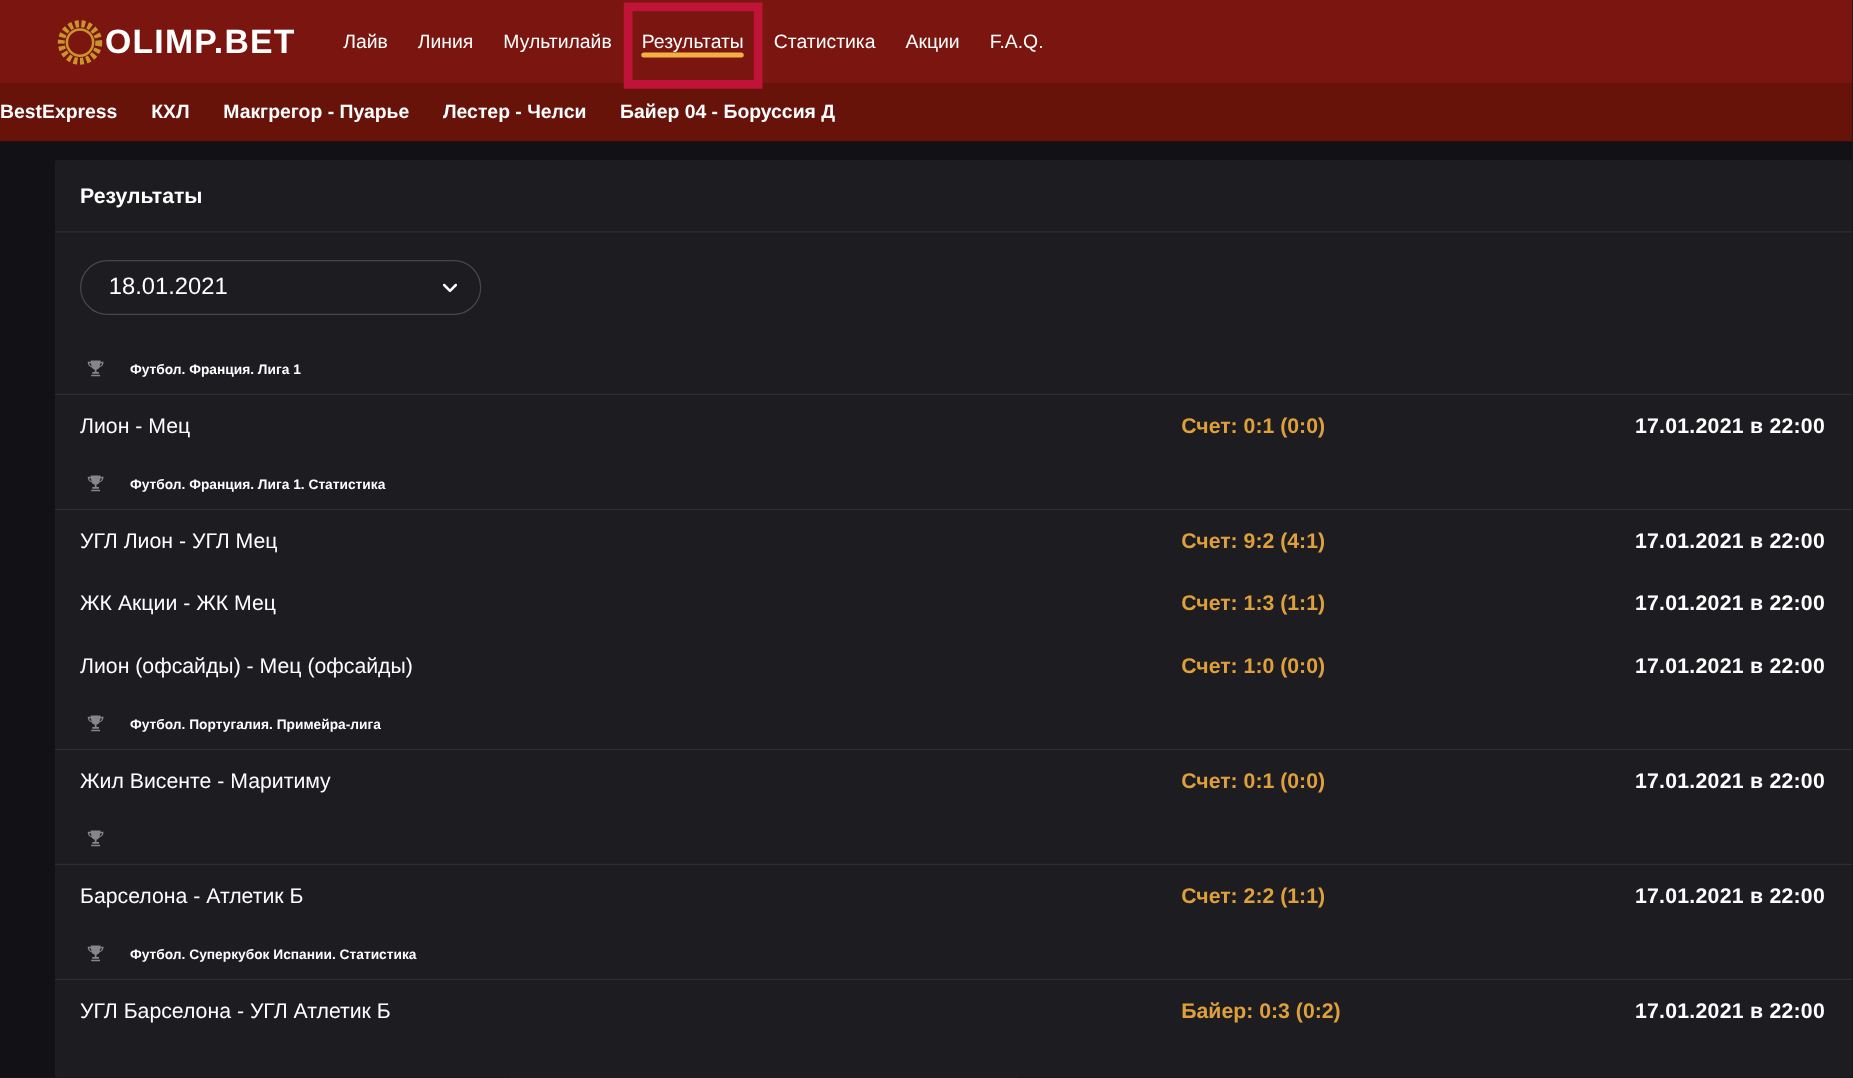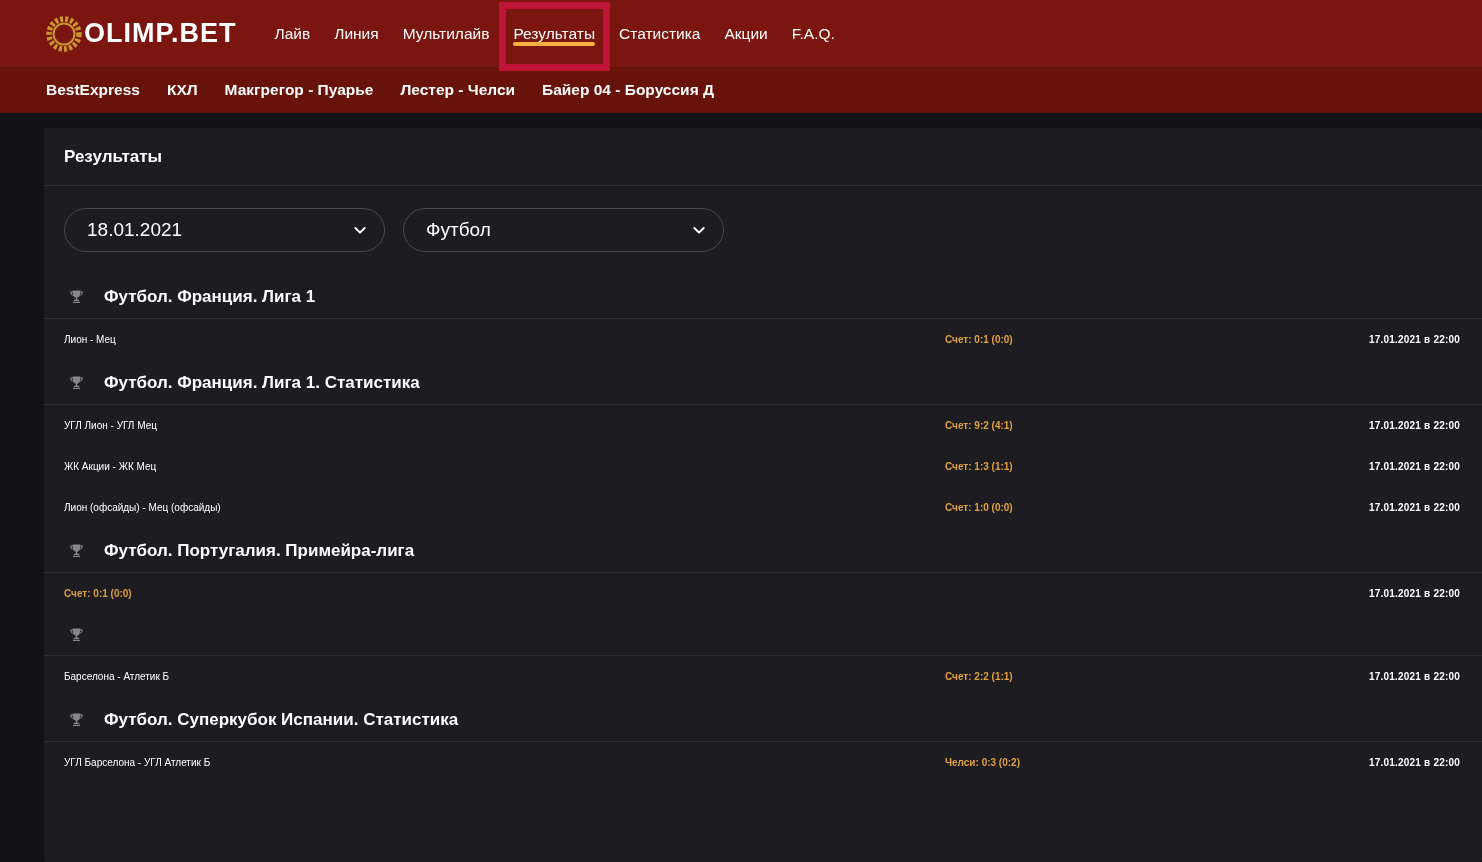--- a/index.html
+++ b/index.html
@@ -31,21 +31,21 @@
   }
   .annotation-box { display:none; }
   .nav-item.active .annotation-box {
     display:block; position:absolute; left:-2px; right:-3px; top:2px; height:69px;
     border:7px solid var(--annotation-highlight, #bf1338); pointer-events:none; z-index:10;
   }
 
   
   .subbar {
     height:46px; background: var(--subbar-bg, #671309);
-    display:flex; align-items:center; padding-left:46px; gap:21px;
+    display:flex; align-items:center; gap:21px;
     font-size:15.5px; font-weight:700; position:relative; z-index:1;
   }
   .subnav-item { cursor:pointer; white-space:nowrap; padding:0 6px 0 0; }
 
   
   .panel {
     margin:15px 0 0 44px; width:1438px; height:734px;
     background: var(--panel-bg, #1c1c21); border-radius:2px; overflow:hidden;
   }
   .panel-title {
@@ -55,27 +55,27 @@
   .filters { display:flex; gap:18px; padding:22px 20px; }
   .select {
     width:321px; height:44px; border:1px solid #47474c; border-radius:22px;
     display:flex; align-items:center; justify-content:space-between;
     padding:0 16px 0 22px; font-size:19px; cursor:pointer; background:transparent;
   }
   .select .value { color:#fff; }
 
   .group-header {
     display:flex; align-items:center; gap:19px;
-    padding:13px 20px 11px 24px; font-size:17px; font-weight:700;
+    padding:13px 20px 11px 24px; font-size:11px; font-weight:700;
     border-bottom:1px solid var(--divider, #2d2d32);
   }
   .trophy { display:flex; align-items:center; }
   .match-row {
     display:grid; grid-template-columns:881px 1fr auto; align-items:center;
-    padding:15px 22px 15px 20px; font-size:10px;
+    padding:15px 22px 15px 20px; font-size:17px;
   }
   .teams { font-weight:400; }
   .score { color: var(--score-text, #dfa03c); font-weight:700; }
   .datetime { font-weight:700; text-align:right; letter-spacing:0.2px; }
 </style>
 </head>
 <body>
 
 <header class="topbar">
   <div class="logo">
@@ -139,26 +139,20 @@
 <main class="panel">
   <div class="panel-title">Результаты</div>
 
   <div class="filters">
     <div class="select" role="combobox">
       <span class="value">18.01.2021</span>
       <svg width="16" height="16" viewBox="0 0 24 24" fill="none" stroke="#ffffff" stroke-width="3" stroke-linecap="round" stroke-linejoin="round">
         <polyline points="5 9 12 16 19 9"></polyline>
       </svg>
     </div>
-    <div class="select" role="combobox">
-      <span class="value">Футбол</span>
-      <svg width="16" height="16" viewBox="0 0 24 24" fill="none" stroke="#ffffff" stroke-width="3" stroke-linecap="round" stroke-linejoin="round">
-        <polyline points="5 9 12 16 19 9"></polyline>
-      </svg>
-    </div>
   </div>
 
   <div id="groups">
       <section class="group">
     <div class="group-header">
       <span class="trophy">
         <svg width="17" height="17" viewBox="0 0 24 24" fill="#85858a" fill-rule="evenodd">
           <path d="M6.5 2h11v1.5H21c0 3.4-1.8 5.6-4.3 6.1A5.5 5.5 0 0 1 13 12.4V15h2.8v2H8.2v-2H11v-2.6a5.5 5.5 0 0 1-3.7-2.8C4.8 9.1 3 6.9 3 3.5h3.5V2z M4.8 5c.3 1.9 1.4 3.2 2.8 3.5A10.5 10.5 0 0 1 6.6 5H4.8z M19.2 5h-1.8a10.5 10.5 0 0 1-1 3.5c1.4-.3 2.5-1.6 2.8-3.5z M7 18h10v1.8H7z"></path>
         </svg>
       </span>
@@ -203,20 +197,21 @@
     <div class="group-header">
       <span class="trophy">
         <svg width="17" height="17" viewBox="0 0 24 24" fill="#85858a" fill-rule="evenodd">
           <path d="M6.5 2h11v1.5H21c0 3.4-1.8 5.6-4.3 6.1A5.5 5.5 0 0 1 13 12.4V15h2.8v2H8.2v-2H11v-2.6a5.5 5.5 0 0 1-3.7-2.8C4.8 9.1 3 6.9 3 3.5h3.5V2z M4.8 5c.3 1.9 1.4 3.2 2.8 3.5A10.5 10.5 0 0 1 6.6 5H4.8z M19.2 5h-1.8a10.5 10.5 0 0 1-1 3.5c1.4-.3 2.5-1.6 2.8-3.5z M7 18h10v1.8H7z"></path>
         </svg>
       </span>
       <span class="league-name">Футбол. Португалия. Примейра-лига</span>
     </div>
     <div class="rows">
           <div class="match-row">
+    <span class="teams">Жил Висенте - Маритиму</span>
     <span class="score">Счет: 0:1 (0:0)</span>
     <span class="datetime">17.01.2021 в 22:00</span>
   </div>
         </div>
   </section>
       <section class="group">
     <div class="group-header">
       <span class="trophy">
         <svg width="17" height="17" viewBox="0 0 24 24" fill="#85858a" fill-rule="evenodd">
           <path d="M6.5 2h11v1.5H21c0 3.4-1.8 5.6-4.3 6.1A5.5 5.5 0 0 1 13 12.4V15h2.8v2H8.2v-2H11v-2.6a5.5 5.5 0 0 1-3.7-2.8C4.8 9.1 3 6.9 3 3.5h3.5V2z M4.8 5c.3 1.9 1.4 3.2 2.8 3.5A10.5 10.5 0 0 1 6.6 5H4.8z M19.2 5h-1.8a10.5 10.5 0 0 1-1 3.5c1.4-.3 2.5-1.6 2.8-3.5z M7 18h10v1.8H7z"></path>
@@ -236,19 +231,19 @@
       <span class="trophy">
         <svg width="17" height="17" viewBox="0 0 24 24" fill="#85858a" fill-rule="evenodd">
           <path d="M6.5 2h11v1.5H21c0 3.4-1.8 5.6-4.3 6.1A5.5 5.5 0 0 1 13 12.4V15h2.8v2H8.2v-2H11v-2.6a5.5 5.5 0 0 1-3.7-2.8C4.8 9.1 3 6.9 3 3.5h3.5V2z M4.8 5c.3 1.9 1.4 3.2 2.8 3.5A10.5 10.5 0 0 1 6.6 5H4.8z M19.2 5h-1.8a10.5 10.5 0 0 1-1 3.5c1.4-.3 2.5-1.6 2.8-3.5z M7 18h10v1.8H7z"></path>
         </svg>
       </span>
       <span class="league-name">Футбол. Суперкубок Испании. Статистика</span>
     </div>
     <div class="rows">
           <div class="match-row">
     <span class="teams">УГЛ Барселона - УГЛ Атлетик Б</span>
-    <span class="score">Челси: 0:3 (0:2)</span>
+    <span class="score">Байер: 0:3 (0:2)</span>
     <span class="datetime">17.01.2021 в 22:00</span>
   </div>
         </div>
   </section>
     </div>
 </main>
 
 </body></html>

